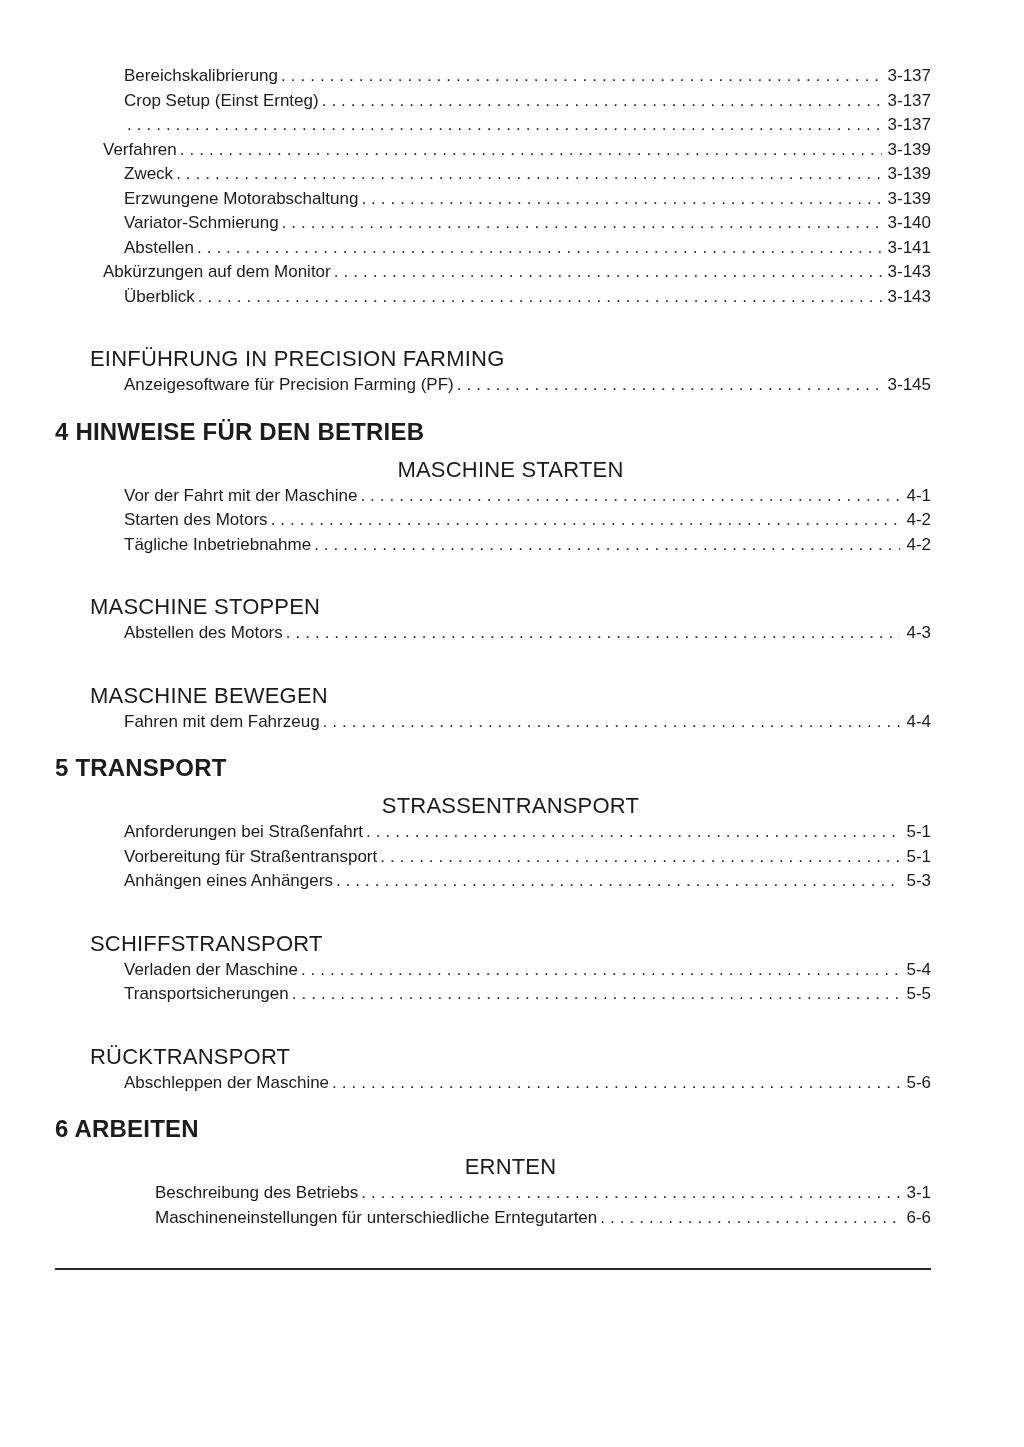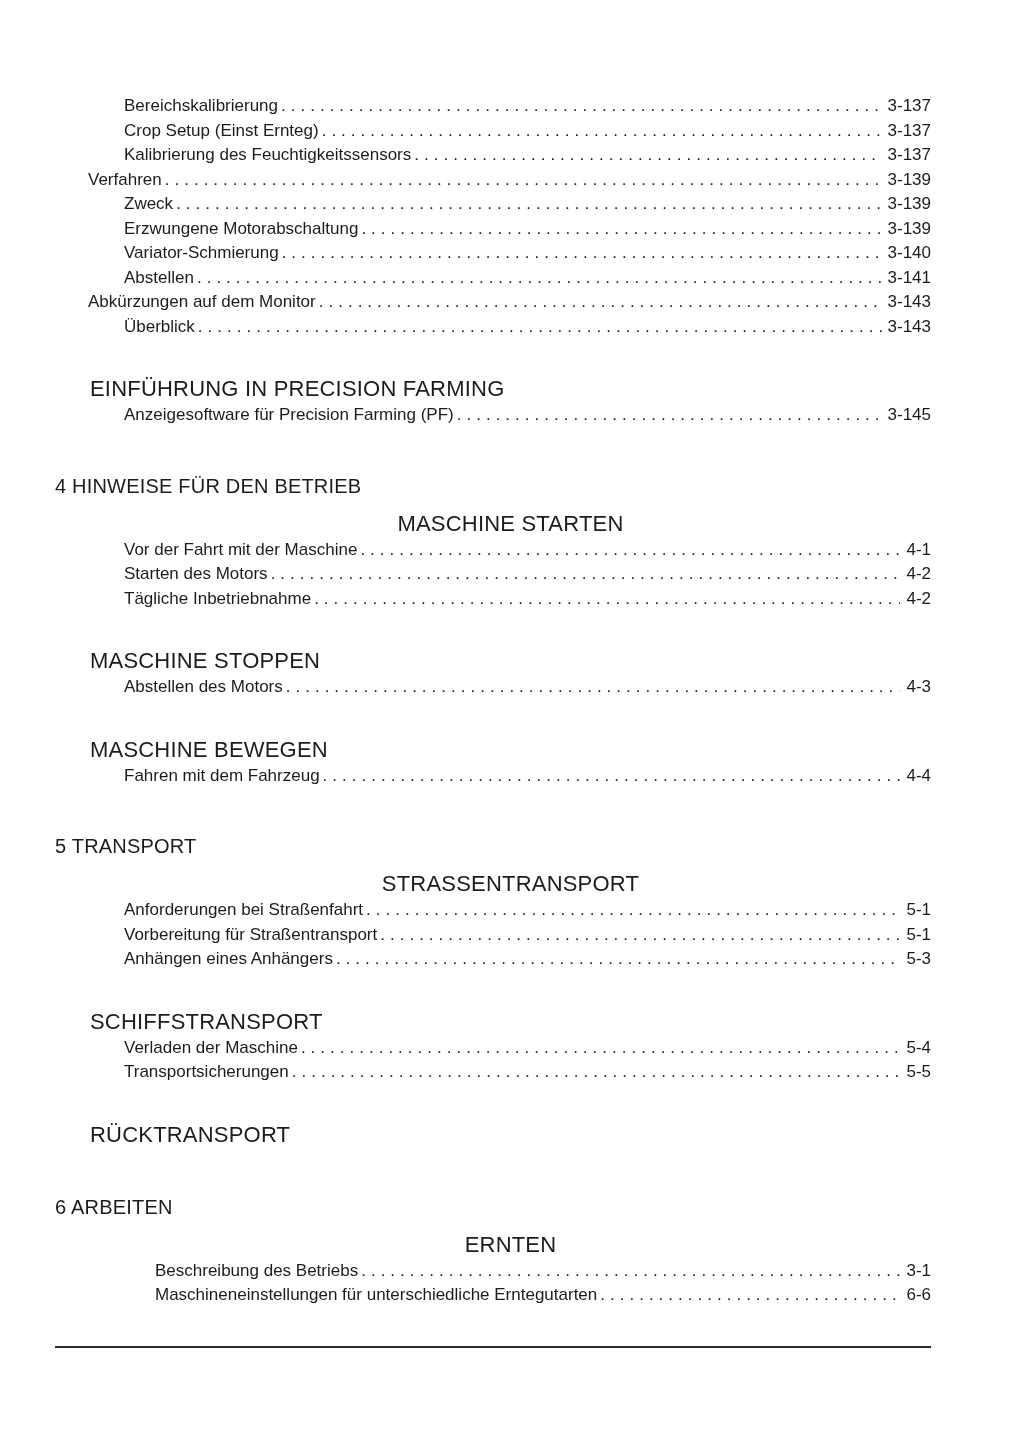--- a/index.html
+++ b/index.html
@@ -9,51 +9,52 @@
     height: 1447px;
     background: #ffffff;
     font-family: "Liberation Sans", "DejaVu Sans", sans-serif;
     color: #1c1c1c;
     overflow: hidden;
   }
   .page {
     box-sizing: border-box;
     width: 1024px;
     height: 1447px;
-    padding-top: 94px;
+    padding-top: 64px;
   }
   .toc {
     width: 876px;
     margin-left: 55px;
   }
   
   .row.chapter {
-    font-size: 20px;
+    font-size: 24px;
     line-height: 28px;
     letter-spacing: 0.2px;
-    margin-top: 44px;
-    white-space: nowrap;
+    margin-top: 20px;
+    white-space: nowrap;
+    font-weight: bold;
   }
   .row.section {
     font-size: 22px;
     line-height: 28px;
     letter-spacing: 0.2px;
     margin-top: 36px;
     margin-left: 35px;
     white-space: nowrap;
   }
   .row.section.tight { margin-top: 10px; text-align: center; }
   
   .row.entry {
     display: flex;
     align-items: baseline;
     font-size: 17px;
     line-height: 24.5px;
   }
-  .ind-1 { margin-left: 33px; }
+  .ind-1 { margin-left: 48px; }
   .ind-2 { margin-left: 69px; }
   .ind-3 { margin-left: 100px; justify-content: space-between; }
   .entry .label { white-space: nowrap; }
   .entry .dots {
     flex: 1 1 auto;
     overflow: hidden;
     white-space: nowrap;
     margin: 0 6px 0 3px;
     min-width: 0;
   }
@@ -81,21 +82,20 @@
     <span class="label">Bereichskalibrierung</span>
     <span class="dots"></span>
     <span class="page-num">3-137</span>
   </div>
       <div class="row entry ind-2">
     <span class="label">Crop Setup (Einst Ernteg)</span>
     <span class="dots"></span>
     <span class="page-num">3-137</span>
   </div>
       <div class="row entry ind-2">
-    <span class="label">Kalibrierung des Feuchtigkeitssensors</span>
     <span class="dots"></span>
     <span class="page-num">3-137</span>
   </div>
       <div class="row entry ind-1">
     <span class="label">Verfahren</span>
     <span class="dots"></span>
     <span class="page-num">3-139</span>
   </div>
       <div class="row entry ind-2">
     <span class="label">Zweck</span>
@@ -184,20 +184,25 @@
     <span class="label">Verladen der Maschine</span>
     <span class="dots"></span>
     <span class="page-num">5-4</span>
   </div>
       <div class="row entry ind-2">
     <span class="label">Transportsicherungen</span>
     <span class="dots"></span>
     <span class="page-num">5-5</span>
   </div>
       <div class="row section">RÜCKTRANSPORT</div>
+      <div class="row entry ind-2">
+    <span class="label">Abschleppen der Maschine</span>
+    <span class="dots"></span>
+    <span class="page-num">5-6</span>
+  </div>
       <div class="row chapter">6 ARBEITEN</div>
       <div class="row section tight">ERNTEN</div>
       <div class="row entry ind-3">
     <span class="label">Beschreibung des Betriebs</span>
     <span class="dots"></span>
     <span class="page-num">3-1</span>
   </div>
       <div class="row entry ind-3">
     <span class="label">Maschineneinstellungen für unterschiedliche Erntegutarten</span>
     <span class="dots"></span>

